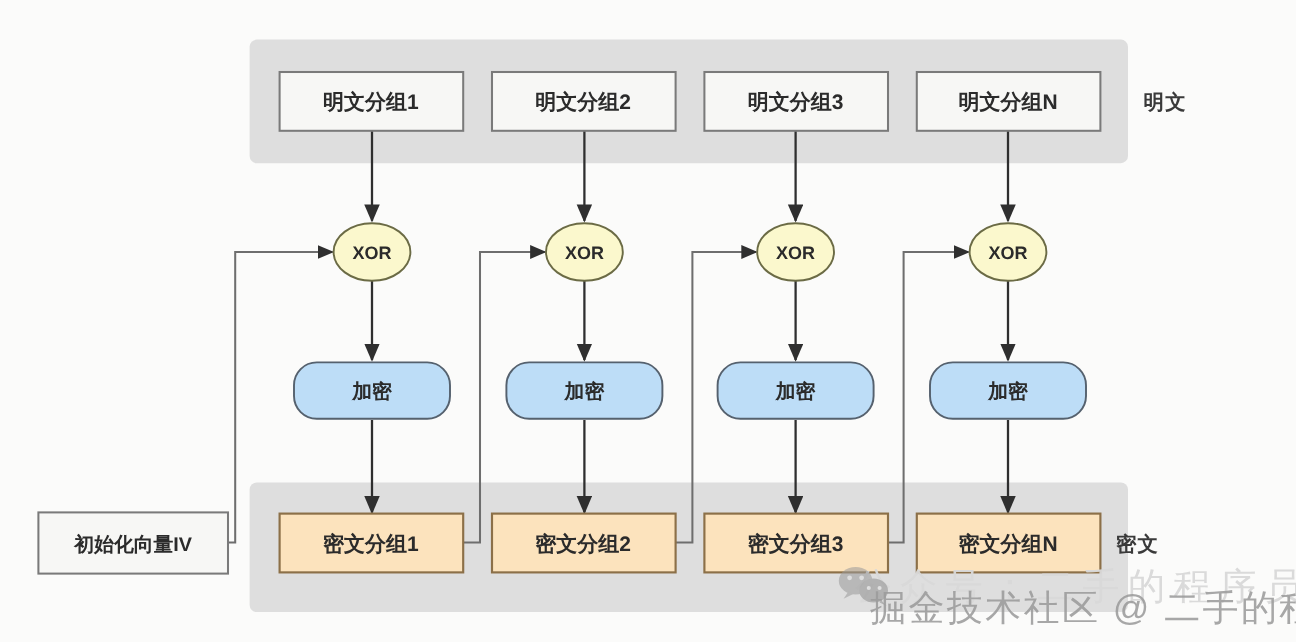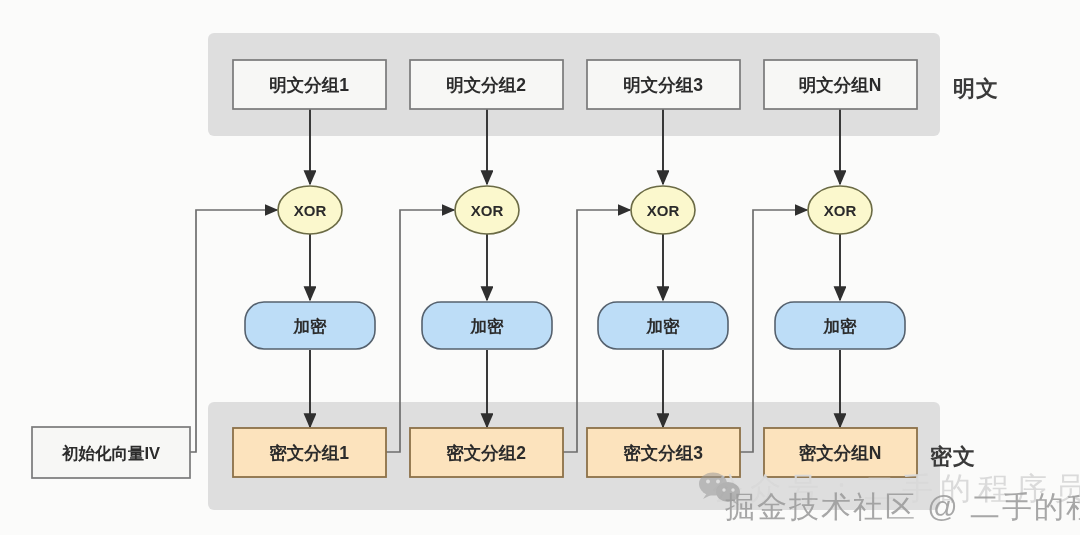--- a/index.html
+++ b/index.html
@@ -8,21 +8,21 @@
     background:#fbfbfa;
     font-family:"Liberation Sans","DejaVu Sans",sans-serif;
     overflow:hidden;
     position:relative;
   }
   #stage{position:absolute;left:0;top:0;width:1080px;height:379px;text-align:center;}
   svg#diagram{position:absolute;left:0;top:0;width:1080px;height:535px;}
 
   .band-label{
     position:absolute;
-    font-size:22px;
+    font-size:17px;
     font-weight:700;
     color:#3a3a3a;
     letter-spacing:1px;
     white-space:nowrap;
     font-family:Liberation Serif, serif;
   }
 
   
   .wm-back{
     position:absolute;

